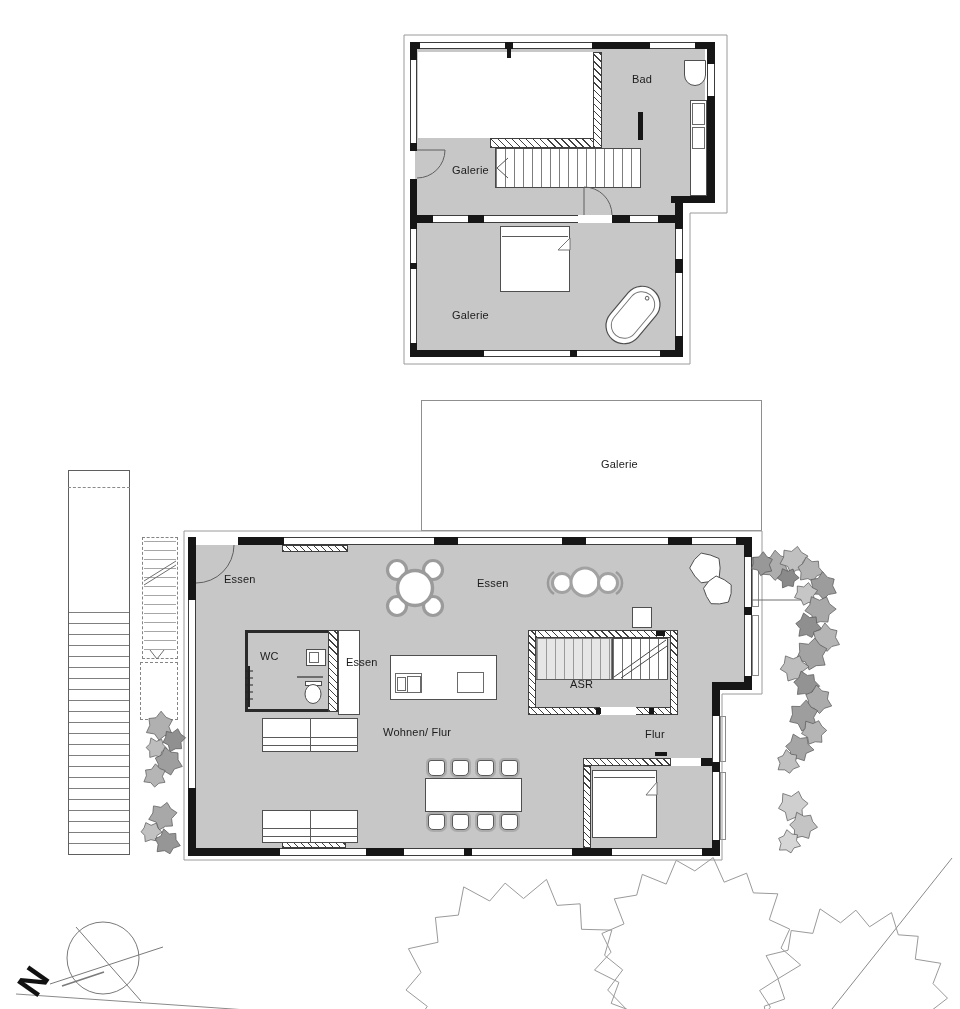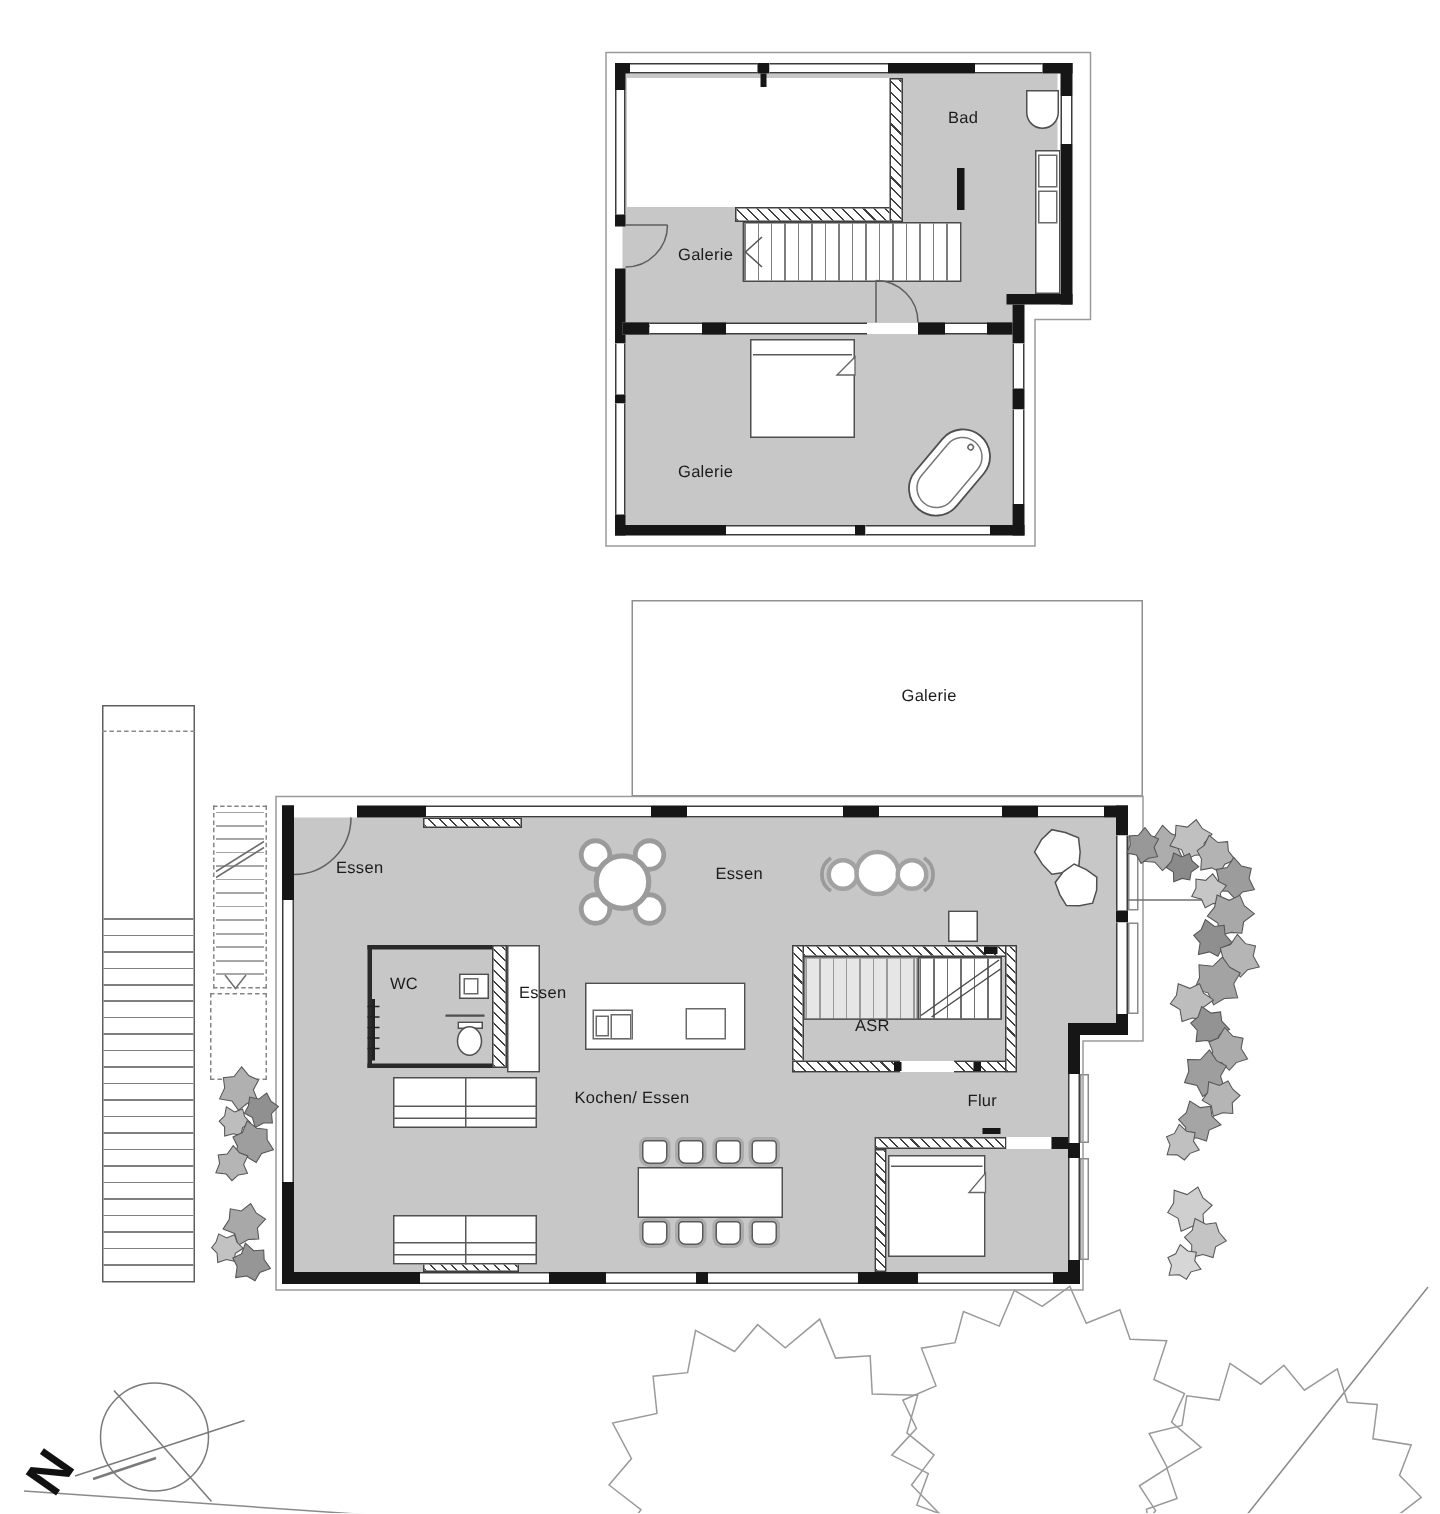--- a/index.html
+++ b/index.html
@@ -192,21 +192,21 @@
 
   <div class="lbl" style="left:632px;top:73px">Bad</div>
   <div class="lbl" style="left:452px;top:164px">Galerie</div>
   <div class="lbl" style="left:452px;top:309px">Galerie</div>
   <div class="lbl" style="left:601px;top:458px">Galerie</div>
   <div class="lbl" style="left:224px;top:573px">Essen</div>
   <div class="lbl" style="left:477px;top:577px">Essen</div>
   <div class="lbl" style="left:260px;top:650px">WC</div>
   <div class="lbl" style="left:346px;top:656px">Essen</div>
   <div class="lbl" style="left:570px;top:678px">ASR</div>
-  <div class="lbl" style="left:383px;top:726px">Kochen/ Essen</div>
+  <div class="lbl" style="left:383px;top:726px">Wohnen/ Flur</div>
   <div class="lbl" style="left:645px;top:728px">Flur</div>
 
   <svg id="deco" width="960" height="1009" viewBox="0 0 960 1009">
 
     <g fill="none" stroke="#9a9a9a" stroke-width="1">
       <polygon points="404,35 727,35 727,213 690,213 690,364 404,364"></polygon>
       <polygon points="184,531 762,531 762,694 722,694 722,860 184,860"></polygon>
     </g>
 
     <g fill="none" stroke="#5f5f5f" stroke-width="1">

